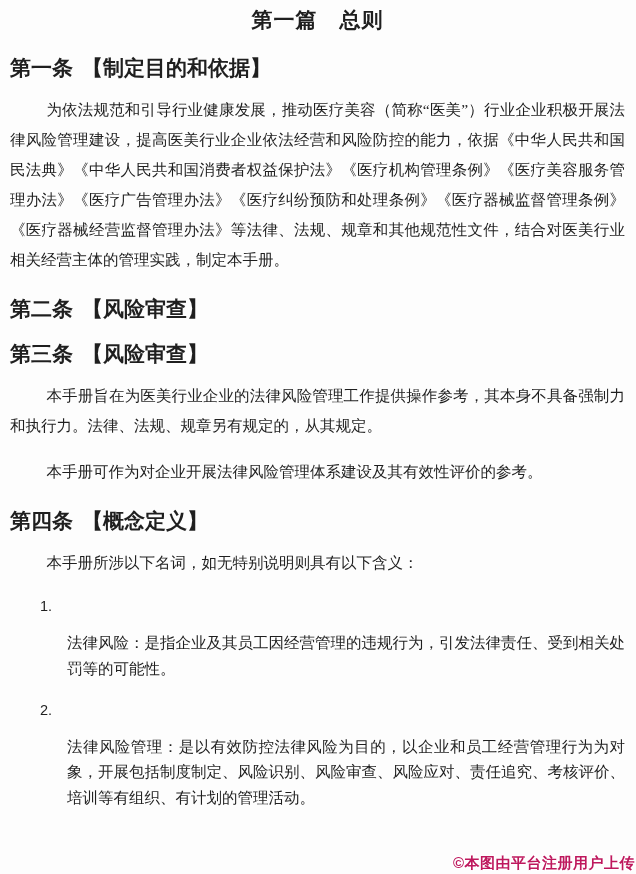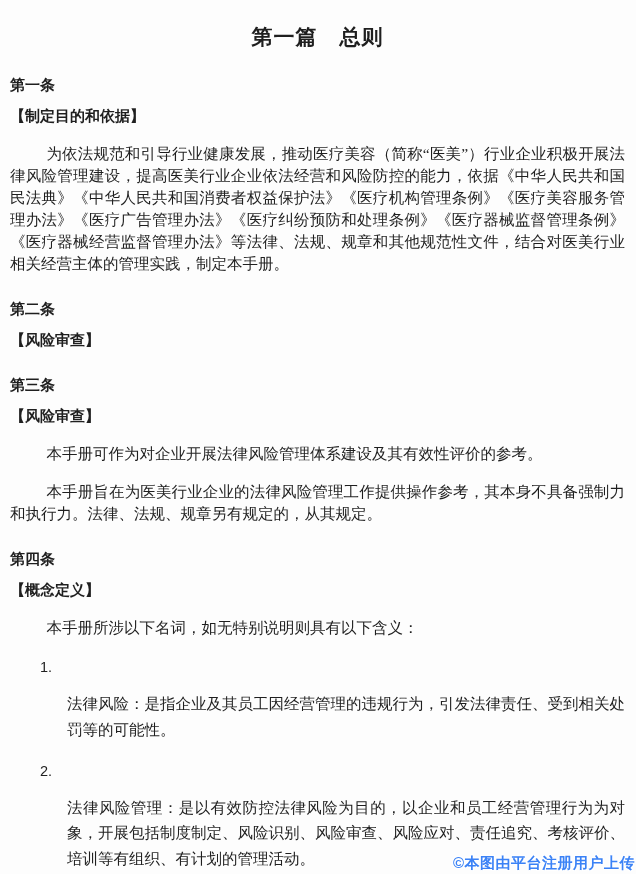--- a/index.html
+++ b/index.html
@@ -8,44 +8,43 @@
     background: #ffffff;
     font-family: "Liberation Serif", serif;
   }
   .page {
     position: relative;
     width: 636px;
     height: 874px;
     margin: 0 auto;
     background: #fdfdfd;
     color: #1f1f1f;
-    padding: 24px 11px 0 10px;
+    padding: 7px 11px 0 10px;
     overflow: hidden;
   }
   .doc-title {
     margin: 0;
     font-size: 21px;
     line-height: 27px;
     font-weight: bold;
     text-align: center;
     letter-spacing: 1px;
   }
   .art-heading {
     display: flex;
     gap: 9px;
     margin: 23px 0 0 0;
-    font-size: 15px;
+    font-size: 21px;
     line-height: 22px;
     font-weight: bold;
-    flex-direction: column;
   }
   .body-para {
     margin: 16px 0 0 0;
     font-size: 15.5px;
-    line-height: 22px;
+    line-height: 30px;
     text-align: justify;
     text-indent: 2.35em;
   }
   .defs {
     list-style: none;
     margin: 0;
     padding: 0;
   }
   .def-item {
     display: flex;
@@ -65,21 +64,21 @@
     margin-top: 36px;
   }
   .watermark {
     position: absolute;
     right: 1px;
     bottom: 1px;
     font-family: "Liberation Sans", sans-serif;
     font-weight: bold;
     font-size: 15px;
     letter-spacing: 0.5px;
-    color: #3b82f6;
+    color: #be185d;
     text-shadow:
       1px 1px 0 #ffffff, -1px -1px 0 #ffffff,
       1px -1px 0 #ffffff, -1px 1px 0 #ffffff,
       0 0 3px #ffffff;
   }
 </style>
 </head>
 <body>
 
 <div class="page">
@@ -99,22 +98,22 @@
       <span>第二条</span>
       <span>【风险审查】</span>
     </h2>
   </section>
 
   <section>
     <h2 class="art-heading">
       <span>第三条</span>
       <span>【风险审查】</span>
     </h2>
+    <p class="body-para">本手册旨在为医美行业企业的法律风险管理工作提供操作参考，其本身不具备强制力和执行力。法律、法规、规章另有规定的，从其规定。</p>
     <p class="body-para">本手册可作为对企业开展法律风险管理体系建设及其有效性评价的参考。</p>
-    <p class="body-para">本手册旨在为医美行业企业的法律风险管理工作提供操作参考，其本身不具备强制力和执行力。法律、法规、规章另有规定的，从其规定。</p>
   </section>
 
   <section>
     <h2 class="art-heading">
       <span>第四条</span>
       <span>【概念定义】</span>
     </h2>
     <p class="body-para">本手册所涉以下名词，如无特别说明则具有以下含义：</p>
     <ol class="defs">
       <li class="def-item">

